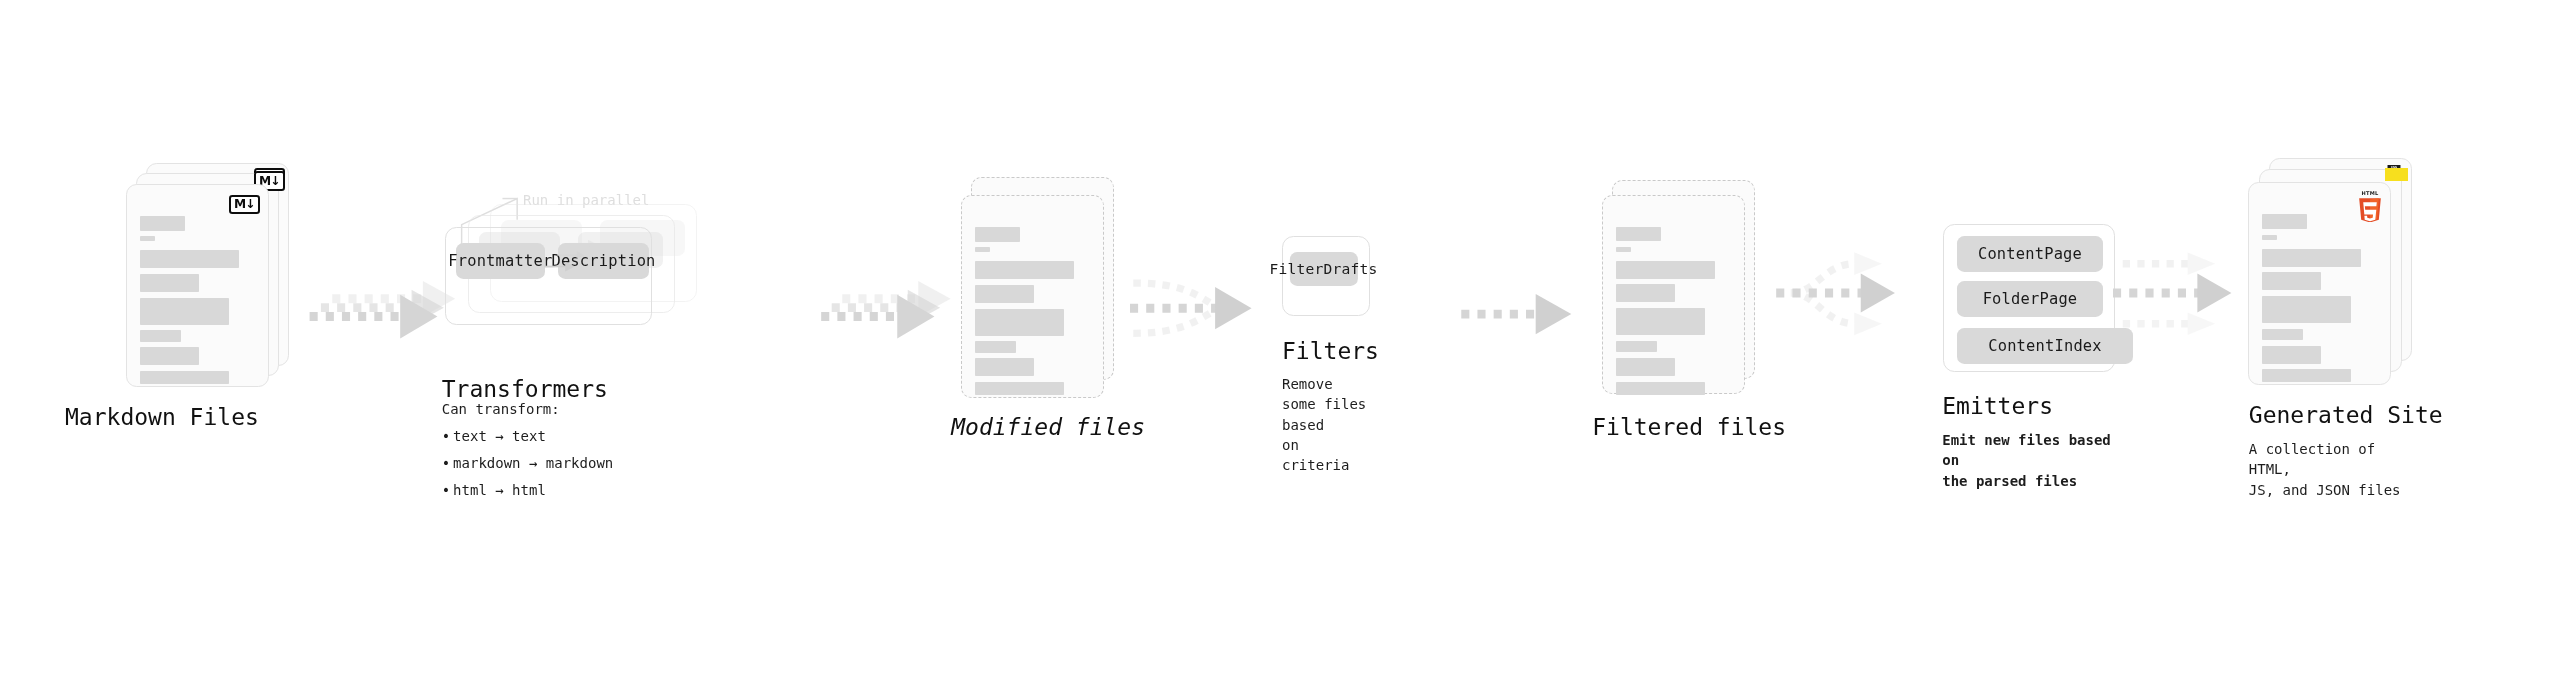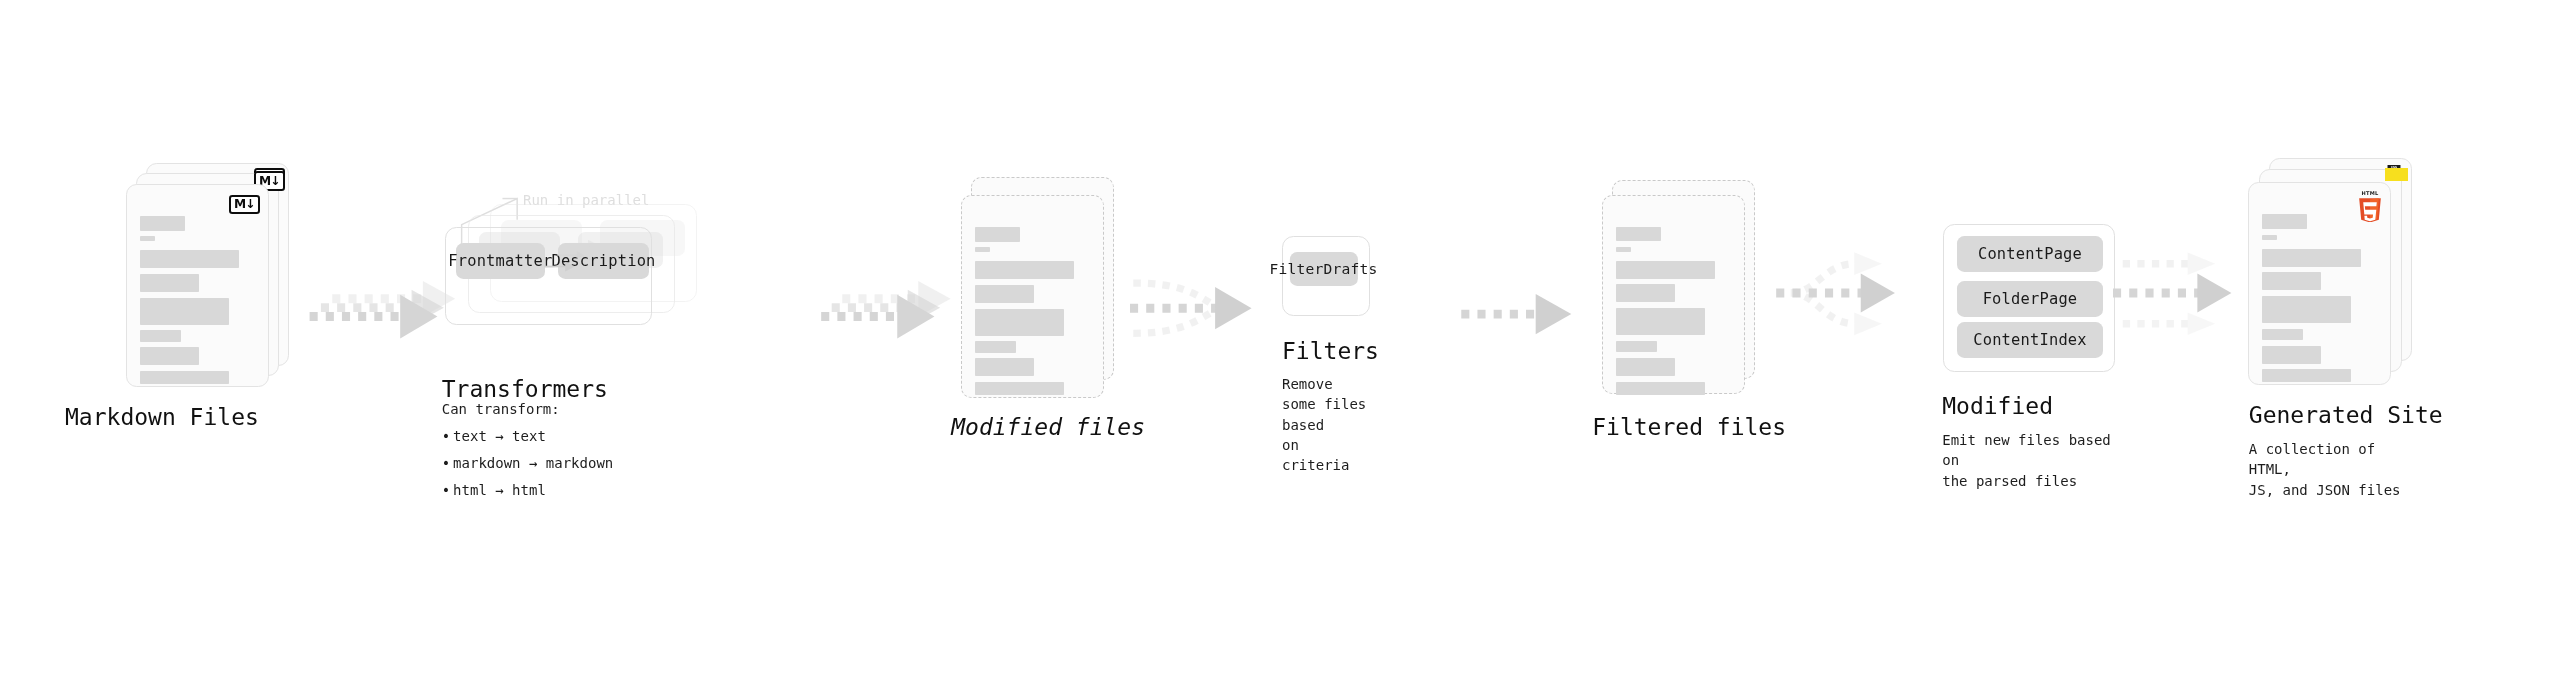--- a/index.html
+++ b/index.html
@@ -321,24 +321,24 @@
       <polygon points="96,94 130,108 96,122" fill="#ececec"></polygon>
     </g>
     <line x1="0" y1="70" x2="108" y2="70" stroke="#d5d5d5" stroke-width="11" stroke-dasharray="10 10"></line>
     <polygon points="104,46 146,70 104,94" fill="#d0d0d0"></polygon>
   </svg>
 
   <div class="node" style="left:1923px; top:224px;margin-left:20px;">
     <div class="proc-box" style="position:relative; left:0; top:0; width:172px; height:148px; border-color:#e0e0e0;">
       <div class="pill" style="position:absolute; left:13px; top:11.4px; width:146px; height:36px;">ContentPage</div>
       <div class="pill" style="position:absolute; left:13px; top:56px; width:146px; height:36px;">FolderPage</div>
-      <div class="pill" style="position:absolute; left:13px; top:97px; width:146px; height:36px;">ContentIndex</div>
-    </div>
-    <div class="caption-title" style="position:absolute; left:-0.8px; top:169px;">Modified</div>
-    <div class="caption-sub" style="position:absolute; left:-0.8px; top:206px;">Emit new files based on
+      <div class="pill" style="position:absolute; left:13px; top:103px; width:176px; height:36px;">ContentIndex</div>
+    </div>
+    <div class="caption-title" style="position:absolute; left:-0.8px; top:169px;">Emitters</div>
+    <div class="caption-sub" style="position:absolute; left:-0.8px; top:206px;font-weight:bold;">Emit new files based on
 the parsed files</div>
   </div>
 
   <svg class="arrow-svg" style="left:2113px; top:236px; width:146px; height:122px;" viewBox="0 0 180 150" width="146" height="122">
     <g opacity="0.45">
       <line x1="12" y1="34" x2="96" y2="34" stroke="#e2e2e2" stroke-width="9" stroke-dasharray="9 9"></line>
       <polygon points="92,20 126,34 92,48" fill="#ececec"></polygon>
     </g>
     <g opacity="0.4">
       <line x1="12" y1="108" x2="96" y2="108" stroke="#e2e2e2" stroke-width="9" stroke-dasharray="9 9"></line>

